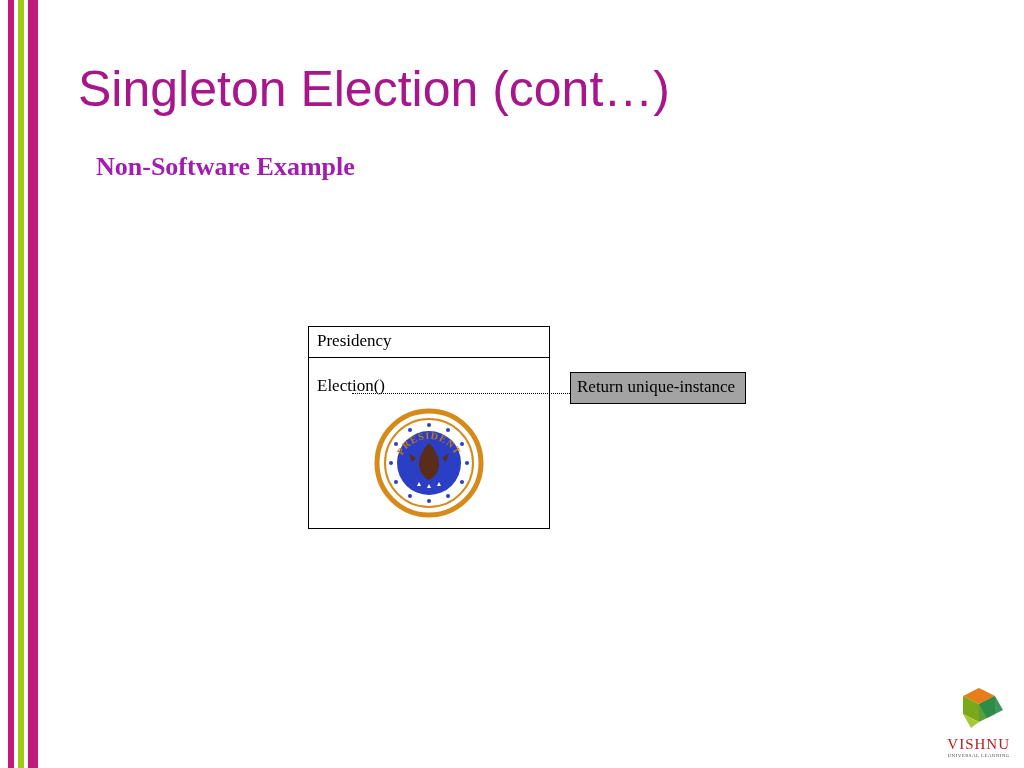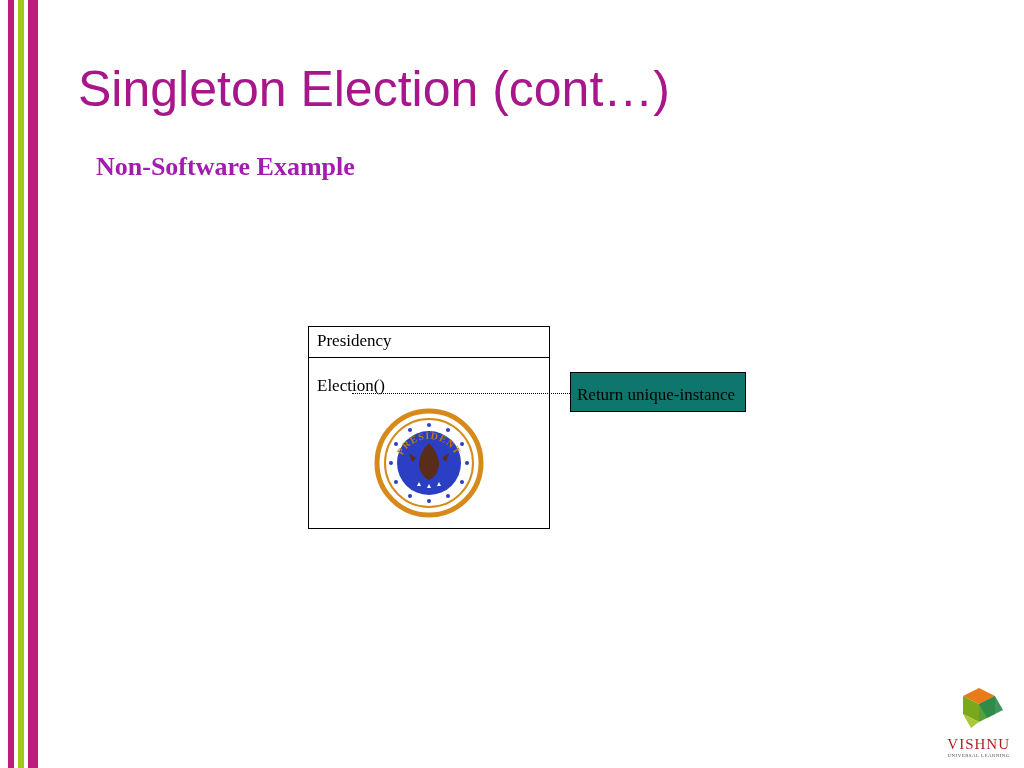--- a/index.html
+++ b/index.html
@@ -61,22 +61,22 @@
     margin: 12px auto 0 auto;
     width: 110px;
     height: 110px;
     display: block;
   }
   .note-box {
     position: absolute;
     left: 570px;
     top: 372px;
     border: 1px solid #000;
-    background: #0f766e;
-    padding: 12px 10px 6px 6px;
+    background: #a3a3a3;
+    padding: 4px 10px 6px 6px;
     font-size: 17px;
     color: #000;
     white-space: nowrap;
   }
   .dash-line {
     position: absolute;
     left: 352px;
     top: 393px;
     width: 218px;
     height: 0;

